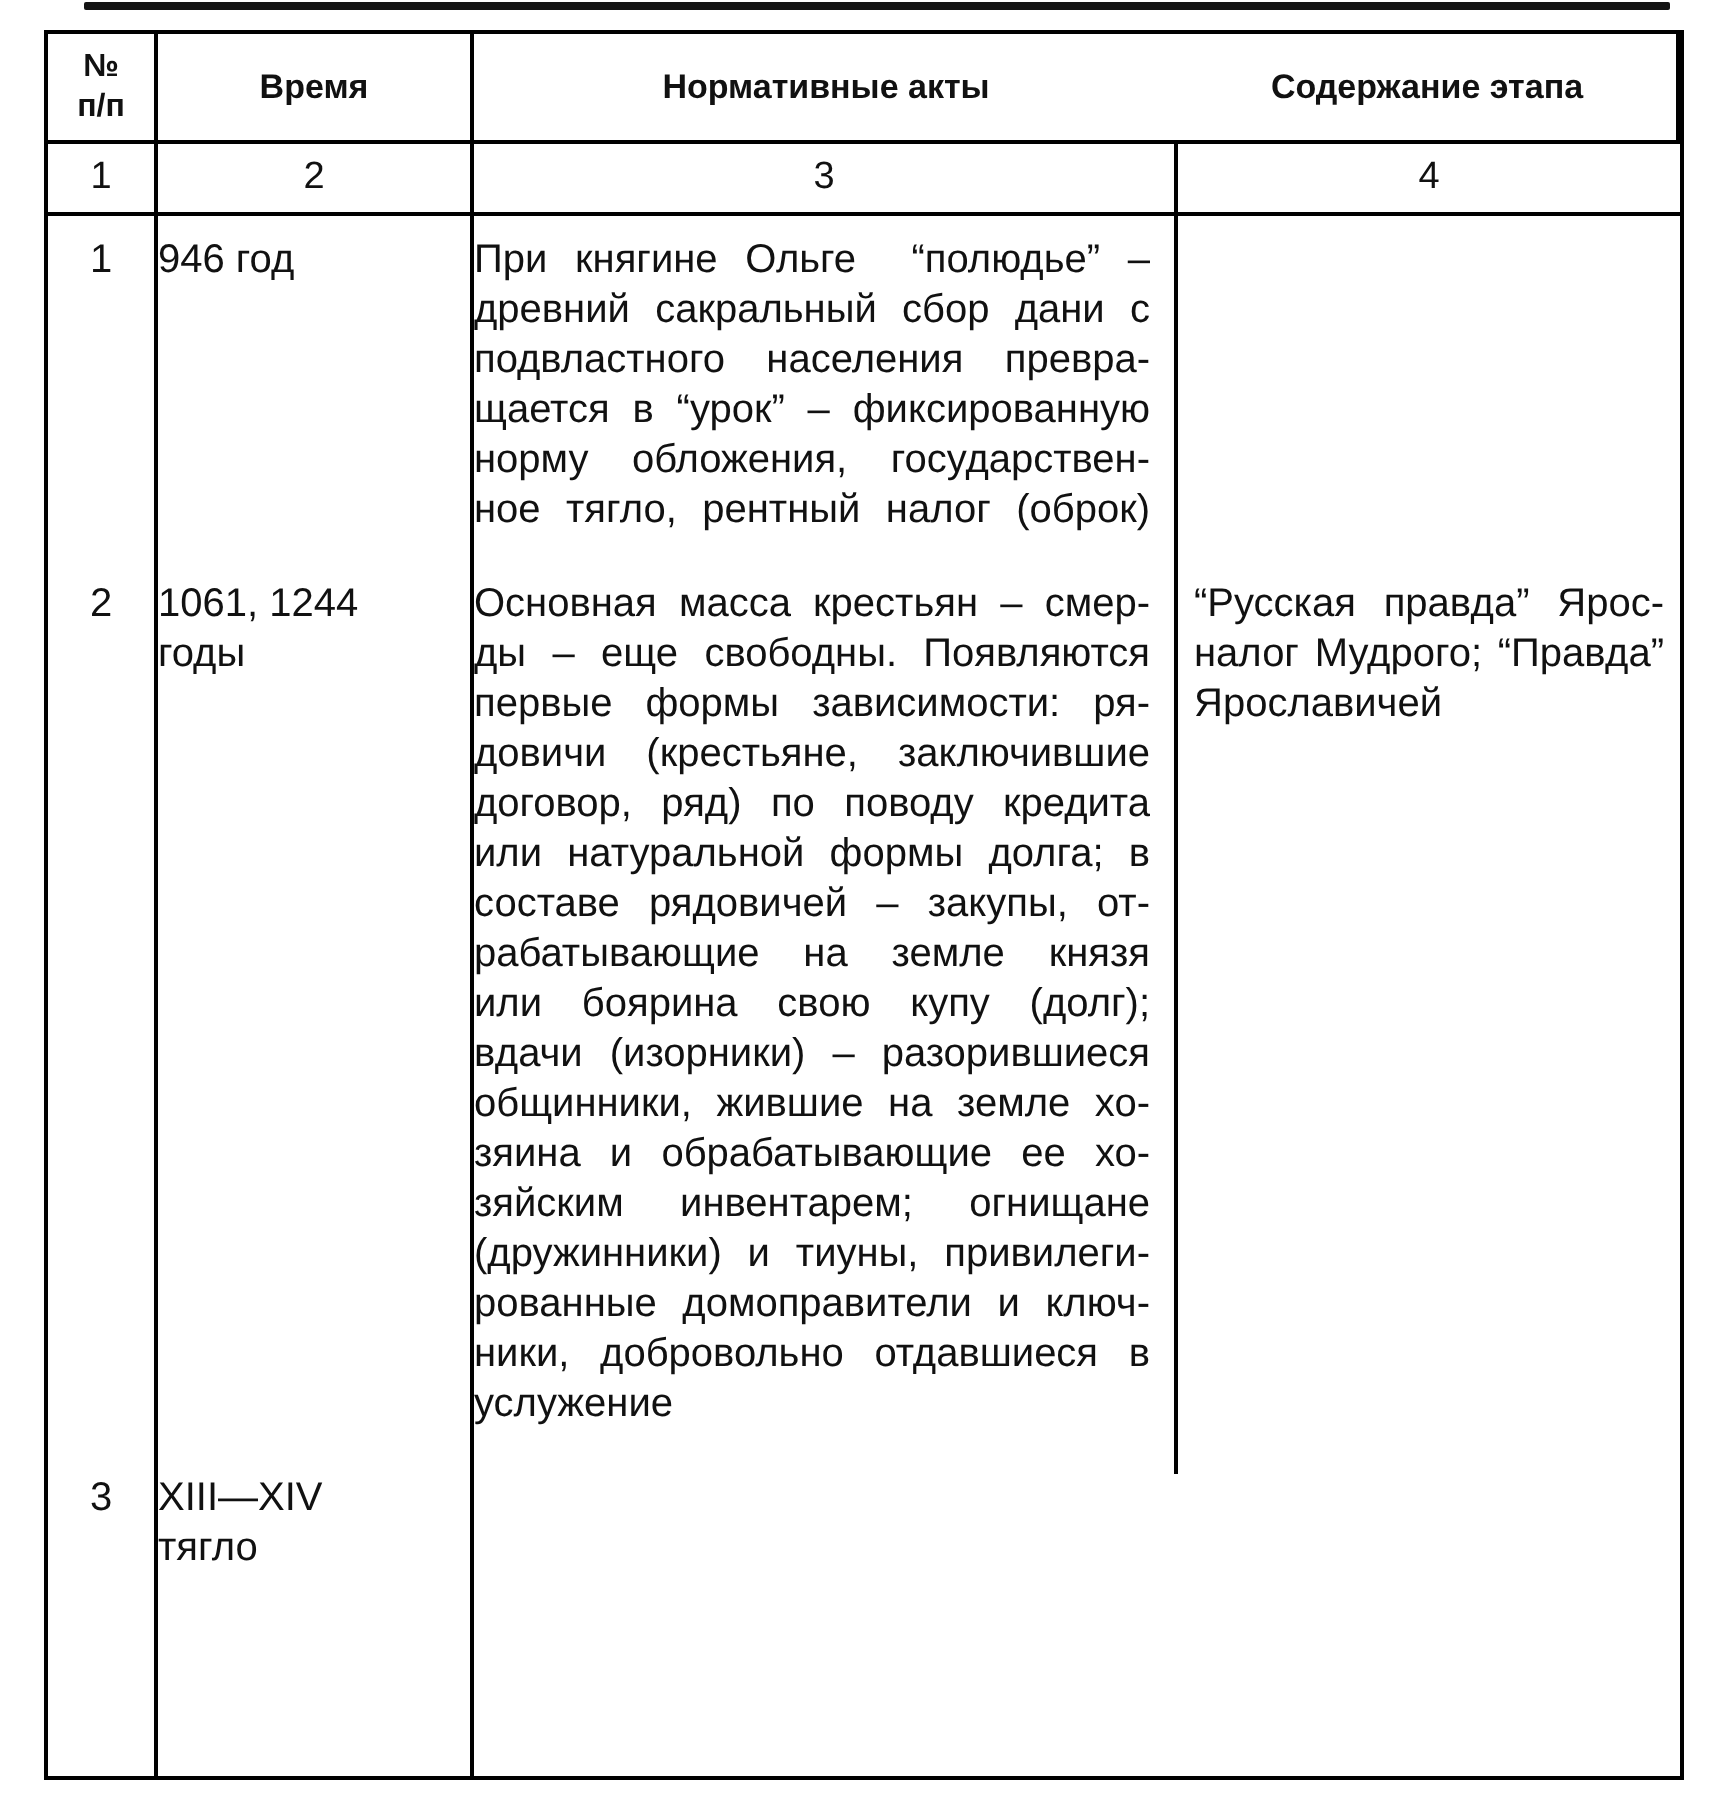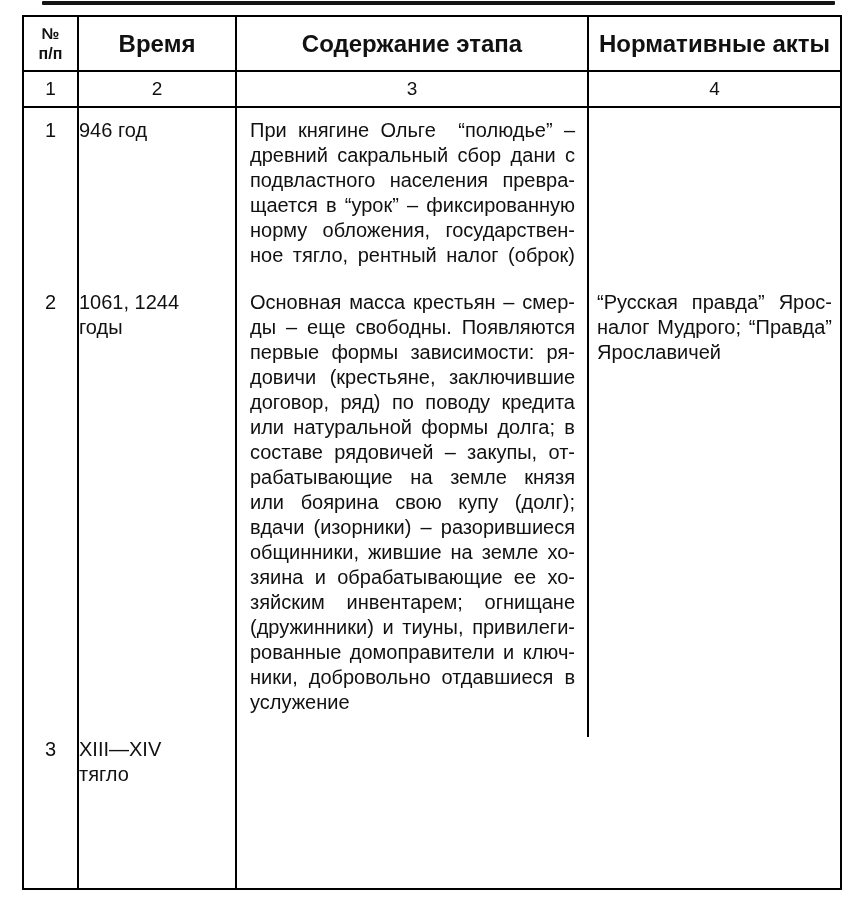--- a/index.html
+++ b/index.html
@@ -52,21 +52,21 @@
   .header-row {
     height: 55px;
     border-bottom: 2px solid #000;
   }
   .header-row .cell {
     display: flex;
     align-items: center;
     justify-content: center;
     text-align: center;
     font-weight: bold;
-    font-size: 24px;
+    font-size: 17px;
     white-space: pre-wrap;
   }
   .header-row .hc-num {
     font-size: 16px;
     line-height: 20px;
   }
 
   
   .colnum-row {
     height: 36px;
@@ -93,21 +93,20 @@
     white-space: pre-wrap;
     padding-bottom: 22px;
   }
   .body-grid .er1 { padding-top: 10px; }
   .body-grid .er2 { padding-top: 0; }
   .body-grid .er3 { padding-top: 0; padding-bottom: 4px; }
 
   .c-num { text-align: center; padding-left: 2px; padding-right: 2px; }
   .c-time { padding-left: 0; padding-right: 6px; }
   .c-content {
-    padding-left: 13px;
     padding-right: 12px;
     text-align: justify;
     text-align-last: justify;
     -moz-text-align-last: justify;
   }
   .c-acts {
     padding-left: 8px;
     padding-right: 8px;
     text-align: justify;
     text-align-last: justify;
@@ -119,22 +118,22 @@
 
 <div class="page">
   <div class="top-rule"></div>
 
   <div class="doc-table">
 
     <div class="grid-row header-row">
       <div class="cell v1 hc-num">№
 п/п</div>
       <div class="cell v2">Время</div>
+      <div class="cell">Нормативные акты</div>
       <div class="cell v3">Содержание этапа</div>
-      <div class="cell">Нормативные акты</div>
     </div>
 
     <div class="grid-row colnum-row">
       <div class="cell v1">1</div>
       <div class="cell v2">2</div>
       <div class="cell v3">3</div>
       <div class="cell">4</div>
     </div>
 
     <div class="body-grid">

